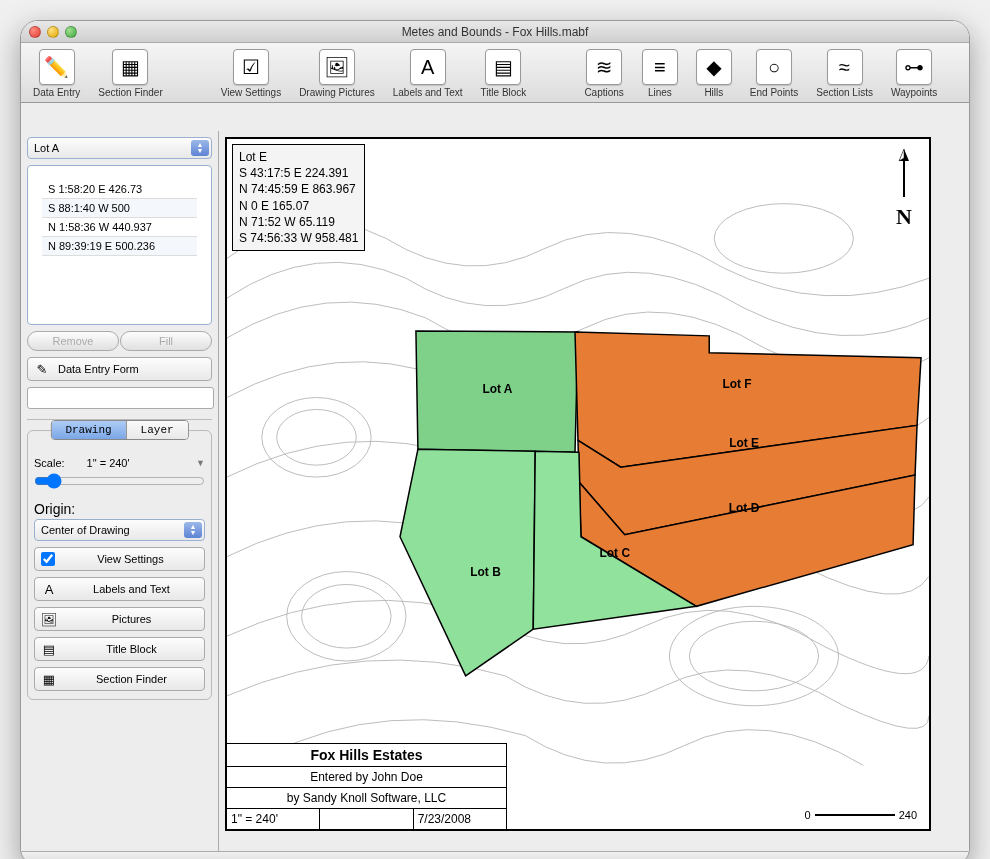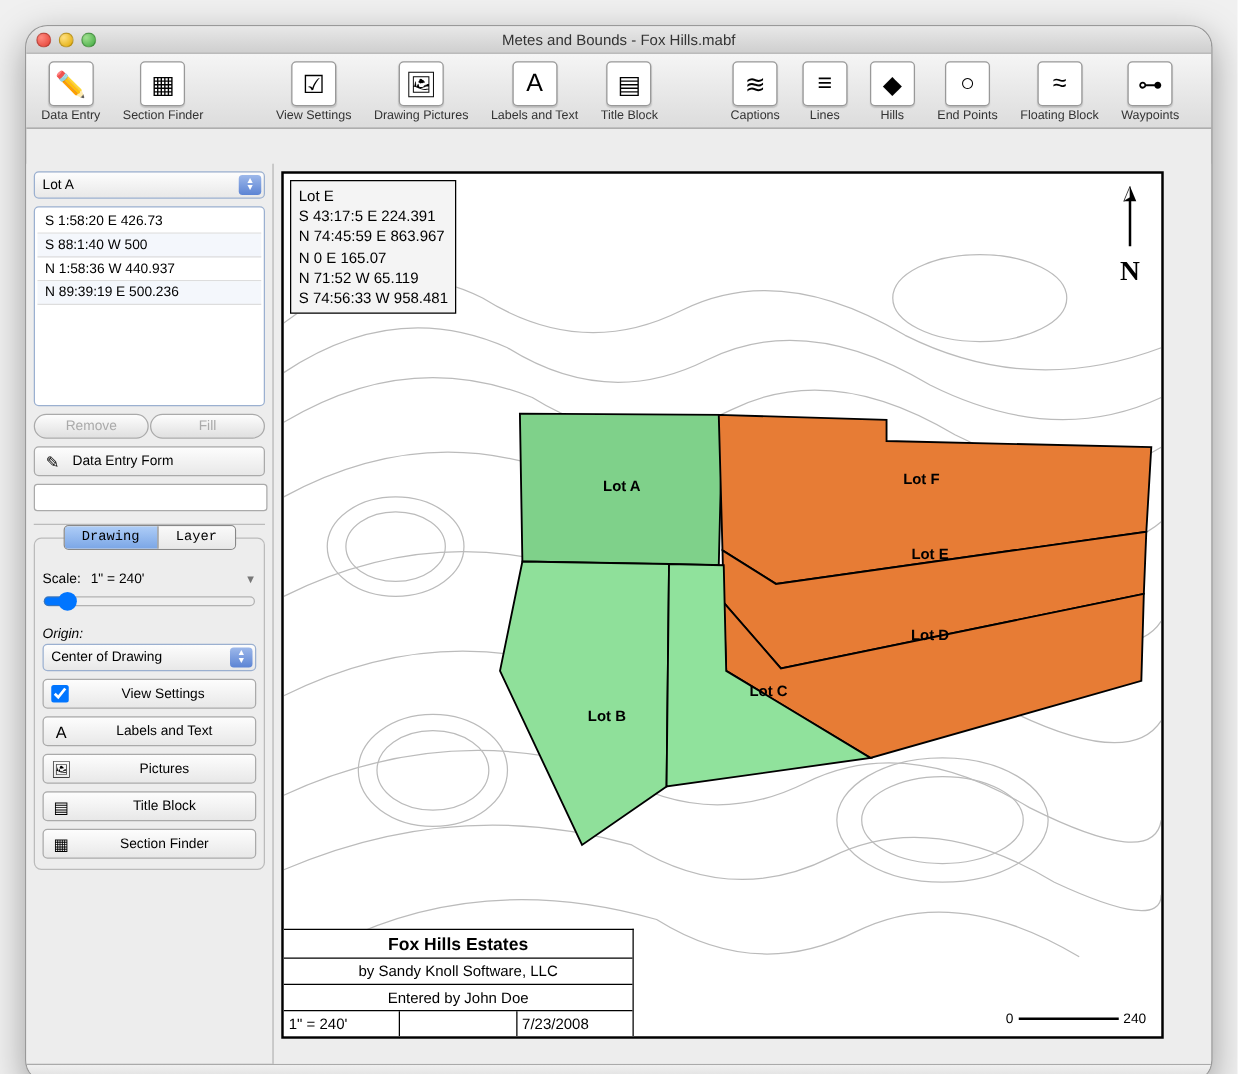--- a/index.html
+++ b/index.html
@@ -121,21 +121,21 @@
   justify-content: center;
   color: #fff;
   font-size: 7px;
   line-height: 6px;
 }
 .listbox {
   background: #fff;
   border: 1px solid #9bb0d0;
   border-radius: 4px;
   height: 160px;
-  padding: 2px;
+  padding: 14px;
 }
 .list-item {
   padding: 3px 6px;
   border-bottom: 1px solid #ddd;
   font-size: 11px;
 }
 .list-item:nth-child(even) { background: #f4f7fc; }
 .btn-row { display: flex; gap: 1px; align-items: flex-end; }
 .pill-btn {
   flex: 1;
@@ -222,28 +222,28 @@
   cursor: pointer;
   background: linear-gradient(#fafafa, #e8e8e8);
 }
 .seg.active {
   background: linear-gradient(#aecdf7, #7ba6e6);
 }
 .seg + .seg { border-left: 1px solid #888; }
 .scale-row {
   display: flex;
   align-items: center;
-  gap: 8px;
+  gap: 22px;
   font-size: 11px;
 }
 .slider {
   width: 100%;
   margin: 4px 0 8px;
 }
-.label-sm { font-size: 11px; margin: 4px 0 2px; font-style: italic; }
+.label-sm { font-size: 14px; margin: 4px 0 2px; }
 .settings-list {
   display: flex;
   flex-direction: column;
   gap: 6px;
   margin-top: 6px;
 }
 .chk { width: 14px; height: 14px; }
 .canvas-area {
   flex: 1;
   overflow: auto;
@@ -390,21 +390,21 @@
       <div class="tool-btn">
         <div class="tool-icon">◆</div>
         <div class="tool-label">Hills</div>
       </div>
       <div class="tool-btn">
         <div class="tool-icon">○</div>
         <div class="tool-label">End Points</div>
       </div>
       <div class="tool-btn">
         <div class="tool-icon">≈</div>
-        <div class="tool-label">Floating Block</div>
+        <div class="tool-label">Section Lists</div>
       </div>
       <div class="tool-btn">
         <div class="tool-icon">⊶</div>
         <div class="tool-label">Waypoints</div>
       </div>
     </div>
 
   <div class="content">
     <div class="sidebar">
 
@@ -538,22 +538,22 @@
           <svg width="24" height="50" viewBox="0 0 24 50">
             <line x1="12" y1="48" x2="12" y2="6" stroke="#000" stroke-width="2"></line>
             <polygon points="12,0 7,12 17,12" fill="#000"></polygon>
             <polygon points="12,0 7,12 12,9" fill="#fff" stroke="#000" stroke-width="0.5"></polygon>
           </svg>
           <div class="nchar">N</div>
         </div>
 
         <div class="title-block">
           <div class="tb-row big">Fox Hills Estates</div>
+          <div class="tb-row">Entered by John Doe</div>
           <div class="tb-row">by Sandy Knoll Software, LLC</div>
-          <div class="tb-row">Entered by John Doe</div>
           <div class="tb-cells">
             <div class="tb-cell">1" = 240'</div>
             <div class="tb-cell"></div>
             <div class="tb-cell">7/23/2008</div>
           </div>
         </div>
 
         <div class="scale-bar">
           <span>0</span>
           <span class="sb-line"></span>

